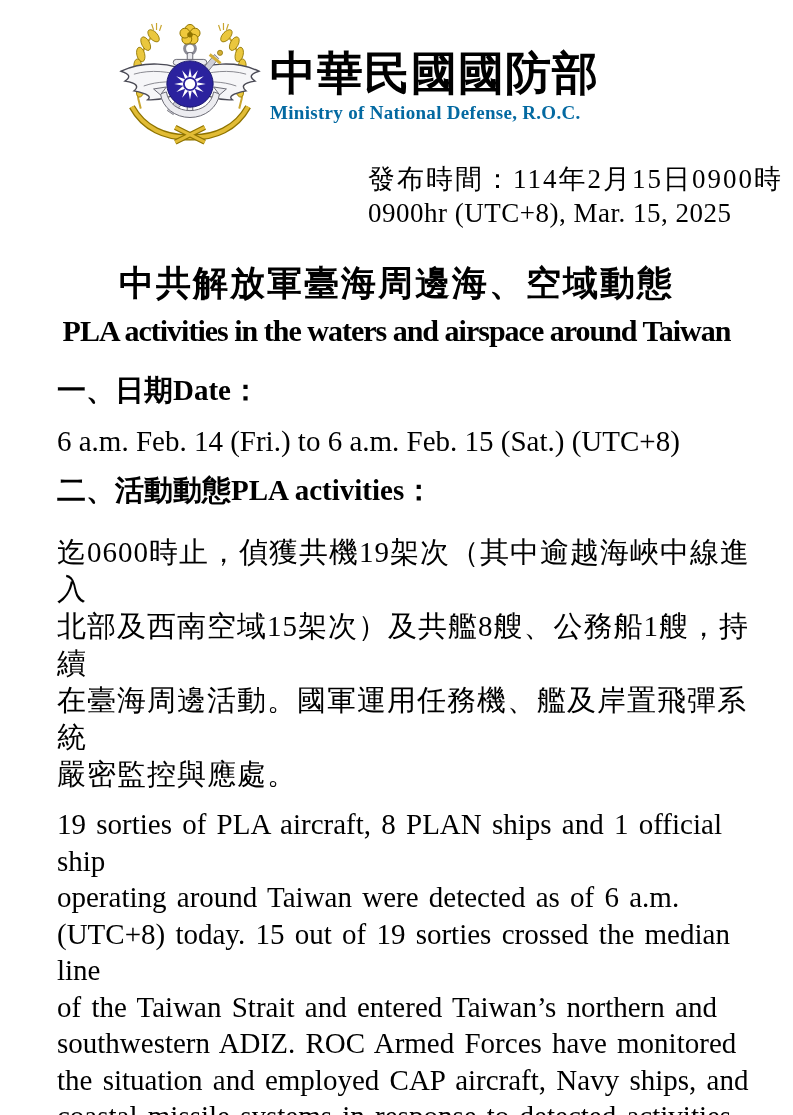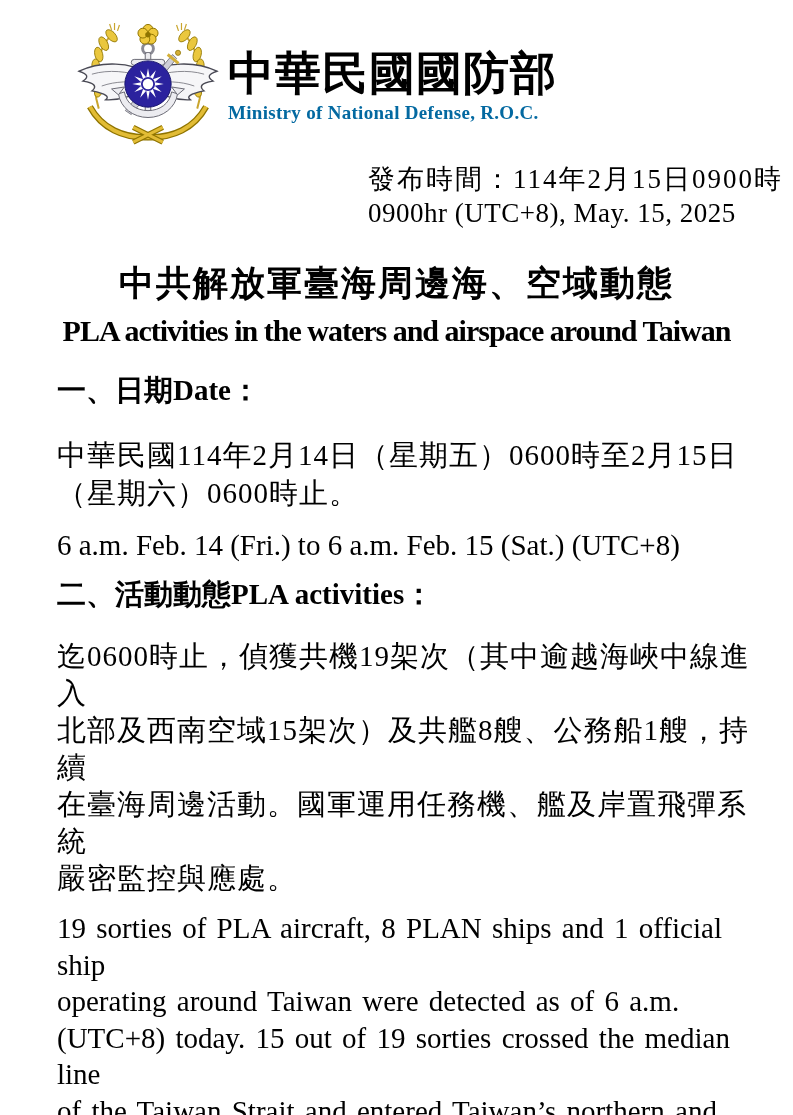--- a/index.html
+++ b/index.html
@@ -9,21 +9,21 @@
     font-family: "Liberation Serif", "DejaVu Serif", serif;
     color: #000000;
     overflow: hidden;
   }
   .page { position: relative; width: 793px; height: 1115px; }
 
   
   .header {
     display: flex;
     align-items: center;
-    padding-left: 74px;
+    padding-left: 116px;
     margin-top: 22px;
     gap: 6px;
   }
   .emblem { width: 148px; height: 128px; flex: 0 0 auto; }
   .brand { display: flex; flex-direction: column; }
   .brand-zh {
     font-size: 46px;
     font-weight: 700;
     line-height: 1.12;
     letter-spacing: 1px;
@@ -141,30 +141,28 @@
     </svg>
 
     <div class="brand">
       <div class="brand-zh">中華民國國防部</div>
       <div class="brand-en">Ministry of National Defense, R.O.C.</div>
     </div>
   </div>
 
   <div class="release">
     <div class="release-zh">發布時間：114年2月15日0900時</div>
-    <div class="release-en">0900hr (UTC+8), May. 15, 2025</div>
+    <div class="release-en">0900hr (UTC+8), Mar. 15, 2025</div>
   </div>
 
   <div class="title-zh">中共解放軍臺海周邊海、空域動態</div>
   <div class="title-en">PLA activities in the waters and airspace around Taiwan</div>
 
   <div class="content">
     <div class="heading heading-1">一、日期Date：</div>
-    <div class="body-zh-date">中華民國114年2月14日（星期五）0600時至2月15日
-（星期六）0600時止。</div>
     <div class="body-en-date">6 a.m. Feb. 14 (Fri.) to 6 a.m. Feb. 15 (Sat.) (UTC+8)</div>
 
     <div class="heading heading-2">二、活動動態PLA activities：</div>
     <div class="body-zh-act">迄0600時止，偵獲共機19架次（其中逾越海峽中線進入
 北部及西南空域15架次）及共艦8艘、公務船1艘，持續
 在臺海周邊活動。國軍運用任務機、艦及岸置飛彈系統
 嚴密監控與應處。</div>
     <div class="body-en-act">19 sorties of PLA aircraft, 8 PLAN ships and 1 official ship
 operating around Taiwan were detected as of 6 a.m.
 (UTC+8) today. 15 out of 19 sorties crossed the median line

